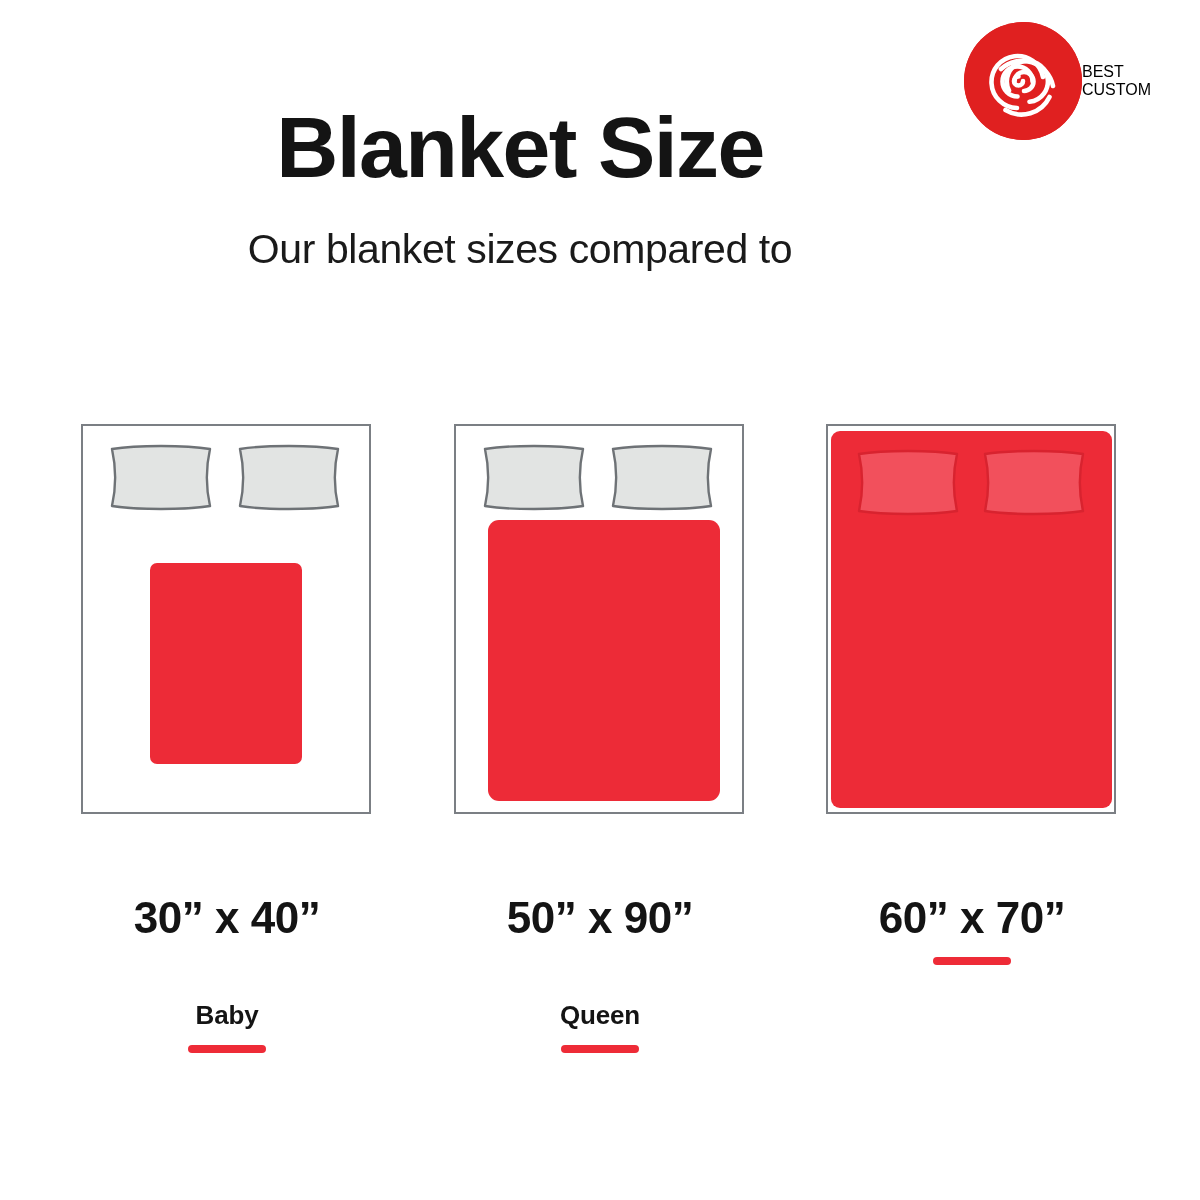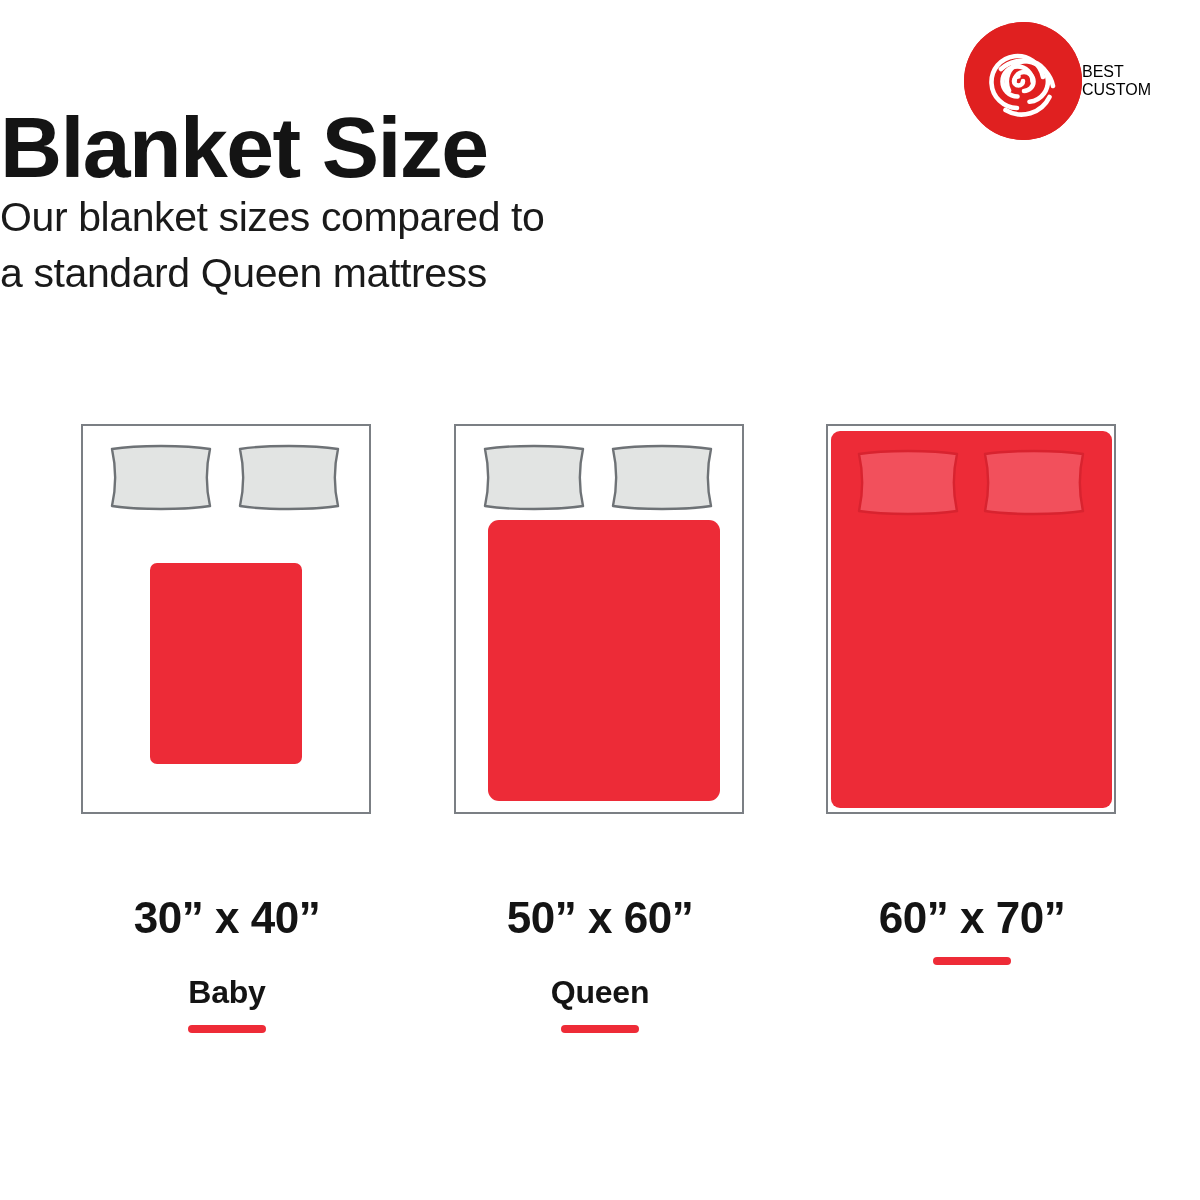--- a/index.html
+++ b/index.html
@@ -33,31 +33,32 @@
     background: #E02020;
     display: block;
   }
 
   
   #headline {
     position: absolute;
     top: 104px;
     left: 0;
     width: 1040px;
-    text-align: left;
+    text-align: center;
   }
   #headline .title {
     font-size: 86px;
     line-height: 1.0;
     font-weight: bold;
     color: #141414;
     letter-spacing: -1.6px;
     font-family: "Liberation Sans", sans-serif;
   }
   #headline .subtitle {
+    margin-top: 32px;
     font-size: 41px;
     line-height: 1.36;
     font-weight: 400;
     color: #1a1a1a;
     letter-spacing: -0.4px;
     font-family: "Liberation Sans", sans-serif;
   }
 
   
   #beds {
@@ -149,22 +150,22 @@
 
   .caption .dims {
     font-size: 44px;
     font-weight: bold;
     color: #141414;
     letter-spacing: -0.5px;
     line-height: 1;
     font-family: "Liberation Sans", sans-serif;
   }
   .caption .name {
-    margin-top: 36px;
-    font-size: 32px;
+    margin-top: 62px;
+    font-size: 26px;
     font-weight: bold;
     color: #141414;
     letter-spacing: -0.2px;
     line-height: 1;
     font-family: "Liberation Sans", sans-serif;
   }
   .caption .rule {
     margin: 17px auto 0 auto;
     width: 78px;
     height: 8px;
@@ -190,21 +191,20 @@
       </g>
     </svg>
   </div>
   <div>BEST CUSTOM</div>
 </div>
 
 <div id="headline">
   <div class="title">Blanket Size</div>
   <div class="subtitle">
     <div>Our blanket sizes compared to</div>
-    <div>a standard Queen mattress</div>
   </div>
 </div>
 
 <div id="beds">
 
   <div class="bed-column col-0">
     <div class="mattress">
       <div class="pillow left">
         <svg viewBox="0 0 108 69" preserveAspectRatio="none" aria-hidden="true">
           <path d="M5 6 C30 2, 78 2, 103 6 C99 24, 99 45, 103 63 C78 67, 30 67, 5 63 C9 45, 9 24, 5 6 Z" fill="#E2E4E3" stroke="#6e7276" stroke-width="2.4" stroke-linejoin="round"></path>
@@ -255,21 +255,21 @@
 
 <div id="captions">
 
   <div class="caption col-0">
     <div class="dims">30” x 40”</div>
     <div class="name">Baby</div>
     <div class="rule"></div>
   </div>
 
   <div class="caption col-1">
-    <div class="dims">50” x 60”</div>
+    <div class="dims">50” x 90”</div>
     <div class="name">Queen</div>
     <div class="rule"></div>
   </div>
 
   <div class="caption col-2">
     <div class="dims">60” x 70”</div>
     <div class="rule"></div>
   </div>
 
 </div>

